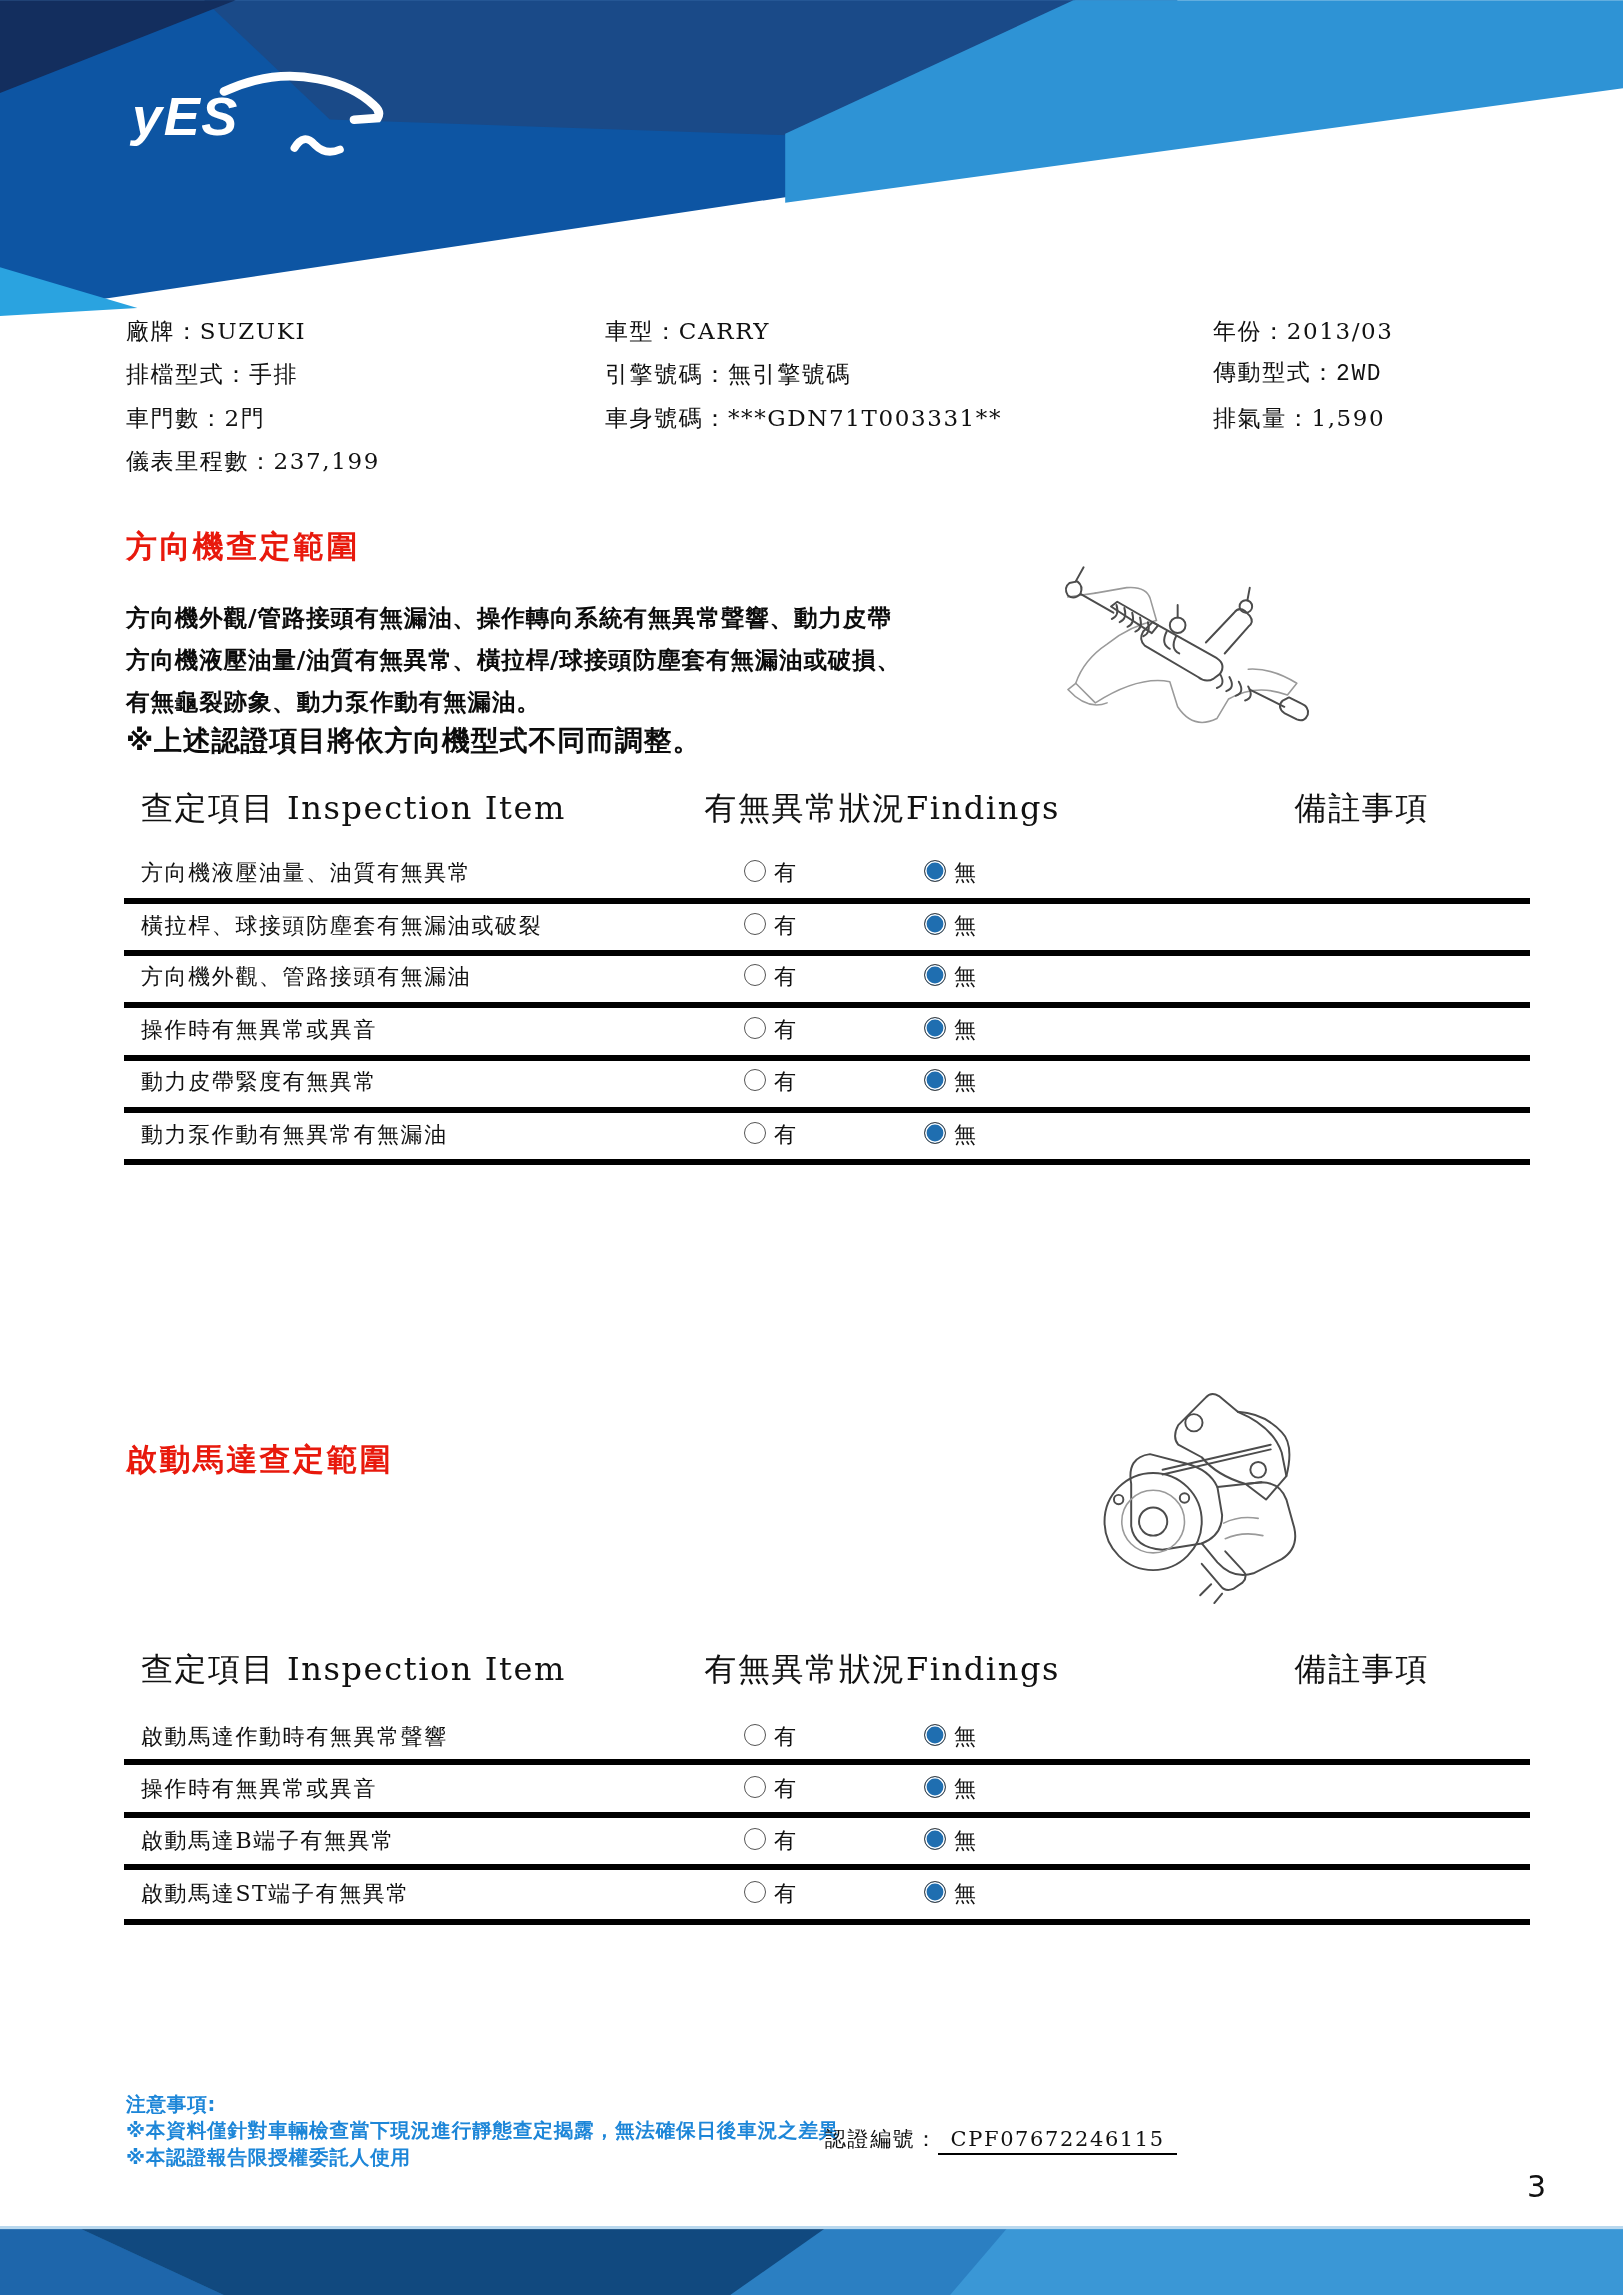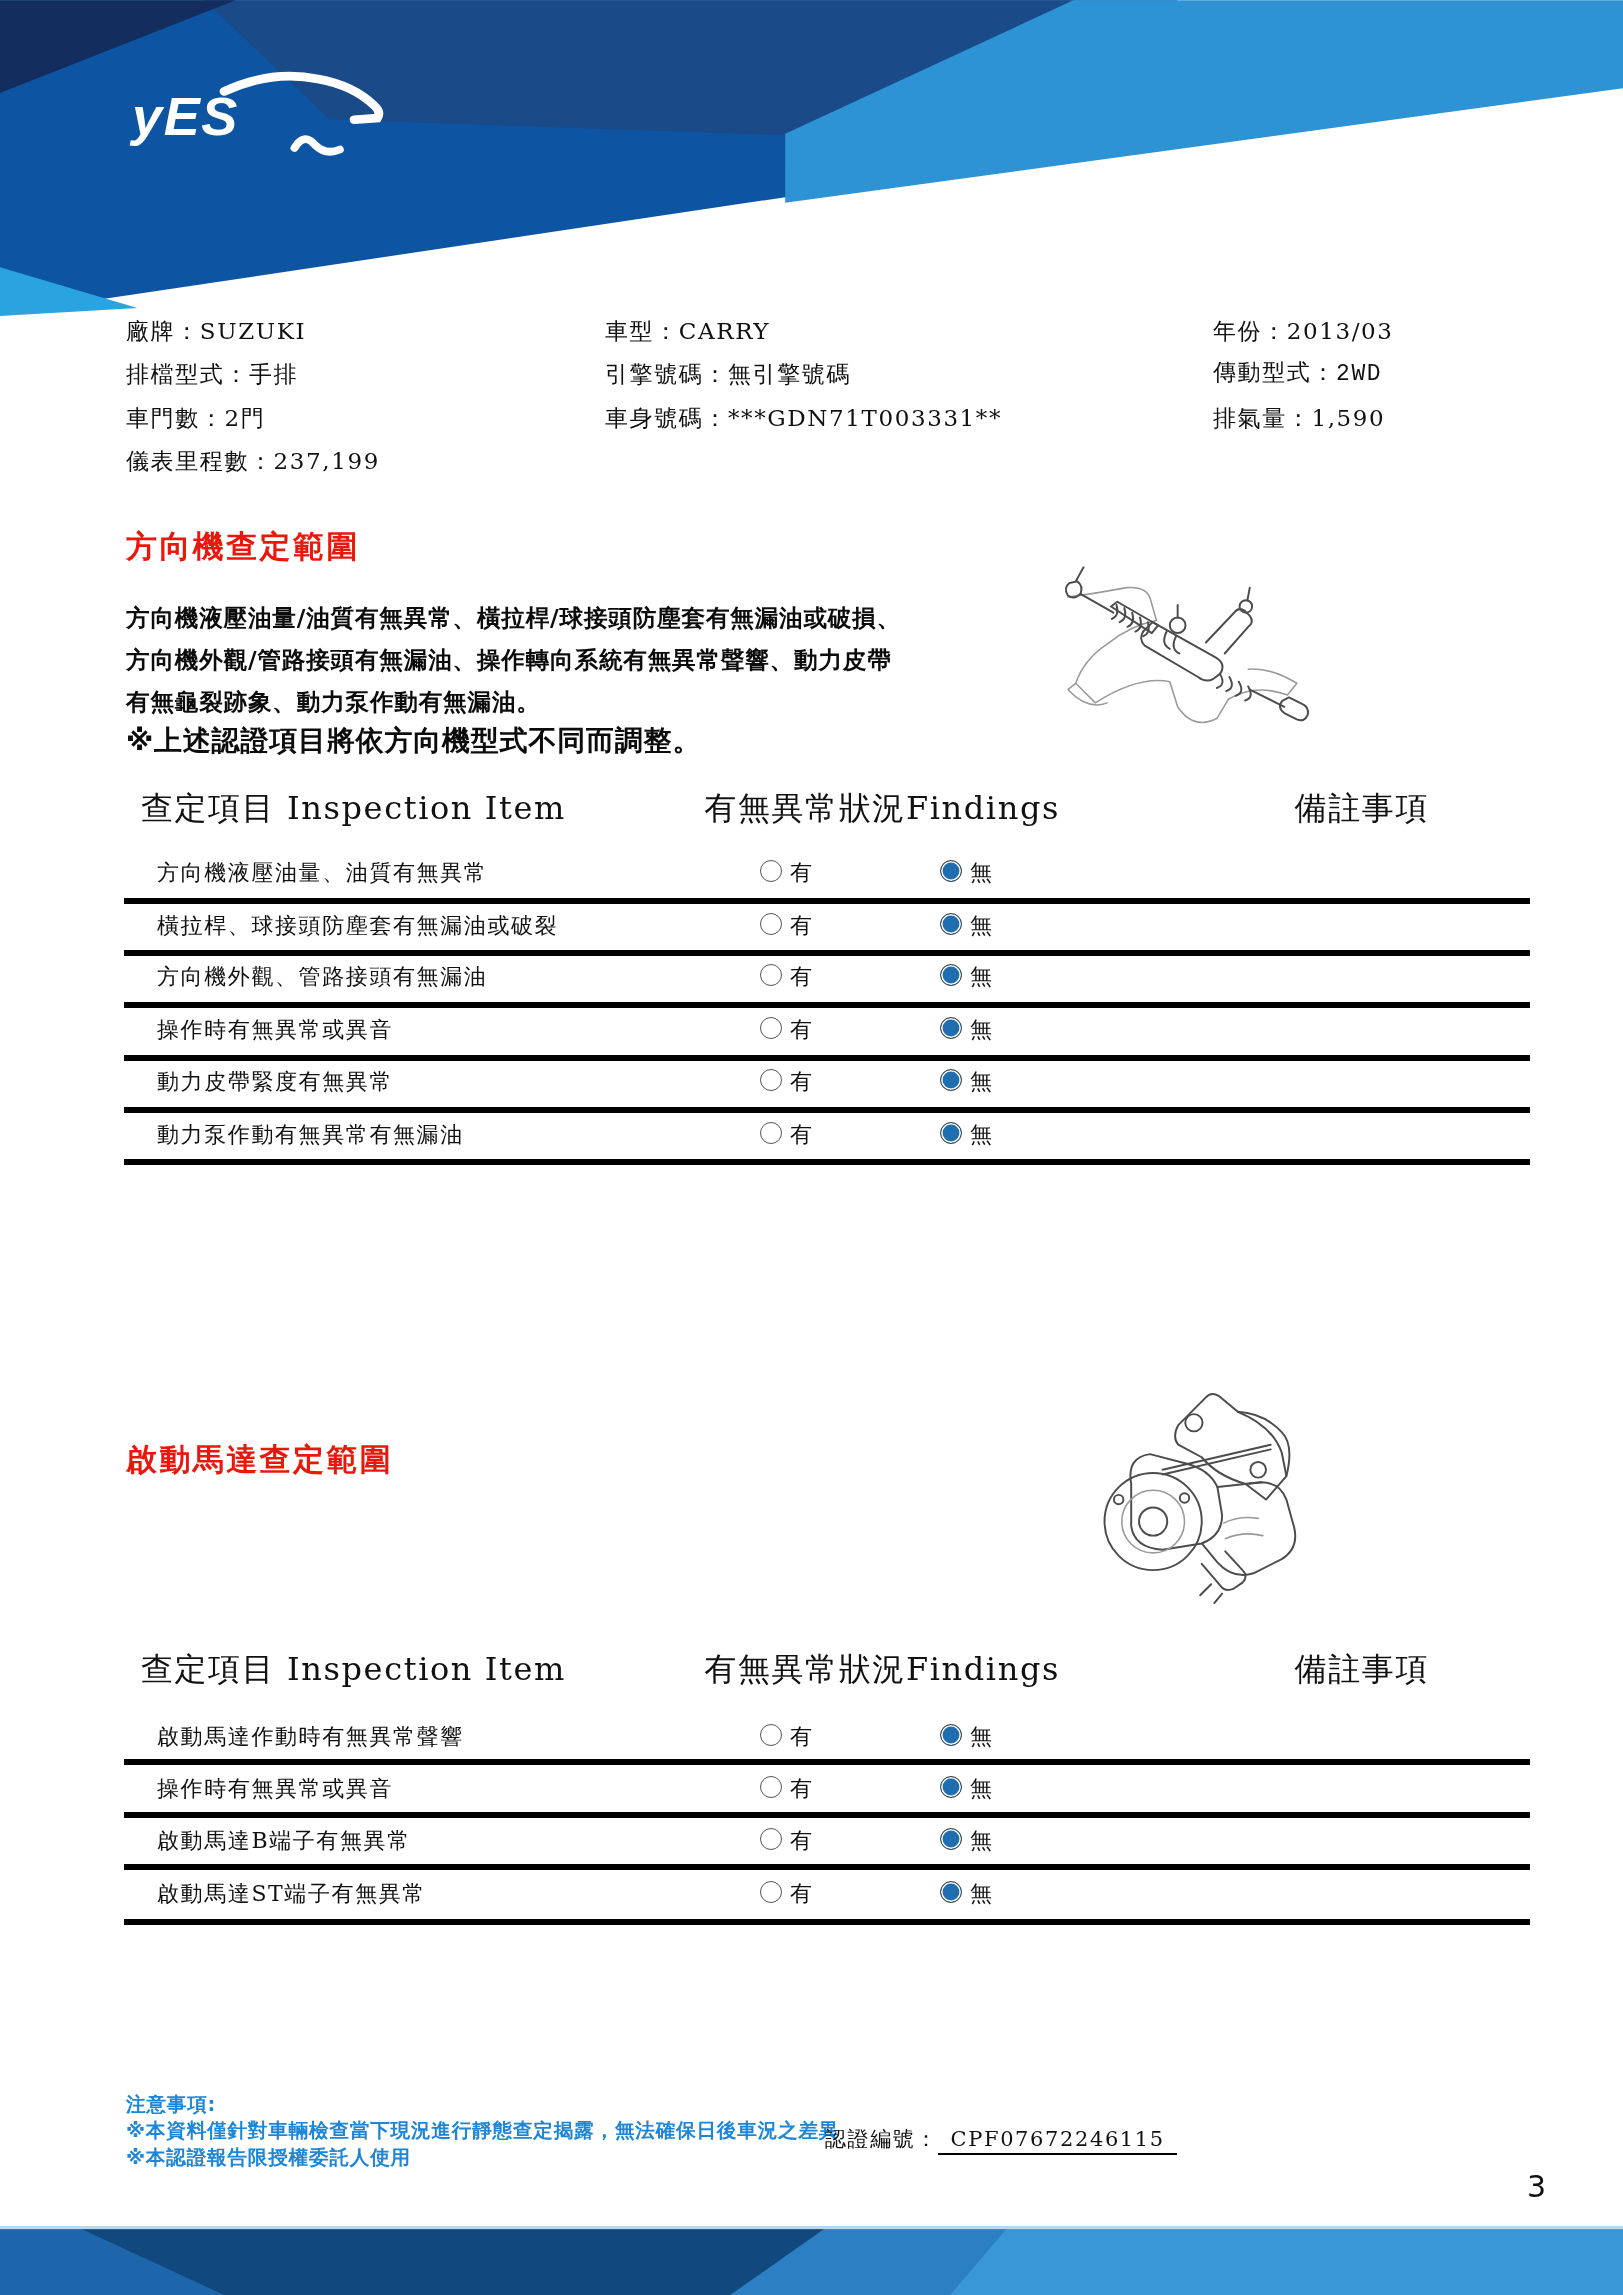--- a/index.html
+++ b/index.html
@@ -26,21 +26,21 @@
   
   .vline { position:absolute; height:35px; line-height:35px; font-size:23px; letter-spacing:1.6px; white-space:nowrap; }
 
   
   .sec-title { position:absolute; left:126px; font-size:31px; letter-spacing:2.4px; color:#e8190c; white-space:nowrap; }
   .sec-desc  { position:absolute; left:126px; font-size:23.6px; letter-spacing:0.8px; line-height:42px; color:#0c0c0c; white-space:nowrap; }
   .sec-note  { position:absolute; left:126px; font-size:28px; letter-spacing:0.8px; color:#0c0c0c; white-space:nowrap; }
 
   
   .thead { position:absolute; font-size:32px; letter-spacing:1.6px; text-align:right; white-space:nowrap; }
-  .trow  { position:absolute; left:16px; width:1395px; height:33px; line-height:33px; }
+  .trow  { position:absolute; left:0; width:1395px; height:33px; line-height:33px; }
   .trow .item { position:absolute; left:141px; font-size:22px; letter-spacing:1.6px; white-space:nowrap; }
   .radio {
     position:absolute; top:3.9px; width:22px; height:22px; border-radius:50%;
     background:#fff; border:1.6px solid #555; box-sizing:border-box;
   }
   .radio.checked { background:#1f6eb0; border:1.6px solid #444; box-shadow:inset 0 0 0 1.6px #fff; }
   .r-yes { left:744px; } .r-no { left:924px; }
   .optlab { position:absolute; font-size:22px; letter-spacing:0.8px; }
   .l-yes { left:774px; } .l-no { left:954px; }
   .sep { position:absolute; left:124px; width:1406px; height:5.5px; background:#000; }
@@ -89,22 +89,22 @@
     <div class="vline" style="left:605px;top:314px;">車型：CARRY</div>
     <div class="vline" style="left:605px;top:357px;">引擎號碼：無引擎號碼</div>
     <div class="vline" style="left:605px;top:401px;">車身號碼：***GDN71T003331**</div>
     <div class="vline" style="left:1213px;top:314px;">年份：2013/03</div>
     <div class="vline" style="left:1213px;top:357px;font-family:Liberation Mono, monospace;">傳動型式：2WD</div>
     <div class="vline" style="left:1213px;top:401px;">排氣量：1,590</div>
   </div>
 
   <div class="sec-title gothic" style="top:526px;">方向機查定範圍</div>
   <div class="sec-desc gothic" style="top:597px;">
+    <div>方向機外觀/管路接頭有無漏油、操作轉向系統有無異常聲響、動力皮帶</div>
     <div>方向機液壓油量/油質有無異常、橫拉桿/球接頭防塵套有無漏油或破損、</div>
-    <div>方向機外觀/管路接頭有無漏油、操作轉向系統有無異常聲響、動力皮帶</div>
     <div>有無龜裂跡象、動力泵作動有無漏油。</div>
   </div>
   <div class="sec-note gothic" style="top:722px;">※上述認證項目將依方向機型式不同而調整。</div>
 
   <svg class="illus" style="left:1052px;top:550px;" width="267" height="196" viewBox="0 0 340 250">
     <path class="faint" d="M55,55 L95,48 Q120,46 125,62 L133,90 Q100,96 70,120 Q40,140 30,170 L55,195 Q110,160 150,168 L160,200 Q180,230 210,215 L225,190 Q260,170 300,185 L312,170 Q280,150 250,152"></path>
     <path class="faint" d="M20,60 L55,55 M30,170 L20,178 Q45,205 70,195"></path>
     <path d="M22,42 Q14,48 20,58 Q28,64 36,56 Q40,46 32,40 Z"></path>
     <line x1="30" y1="40" x2="40" y2="22"></line>
     <path d="M36,56 L78,80"></path>

